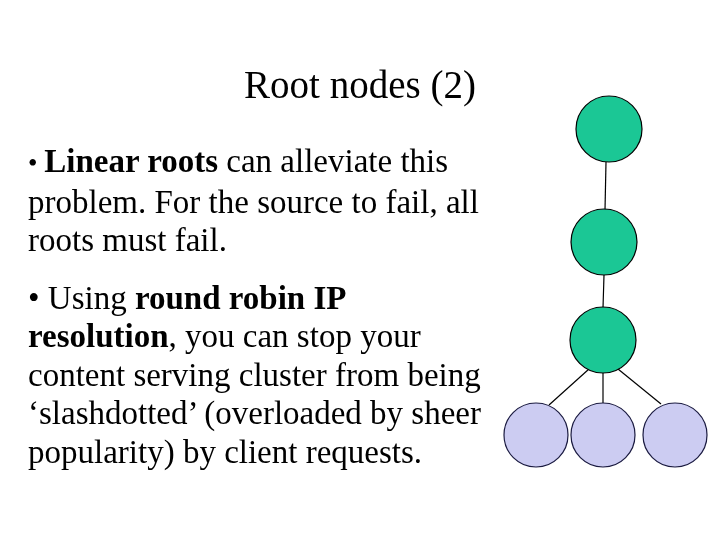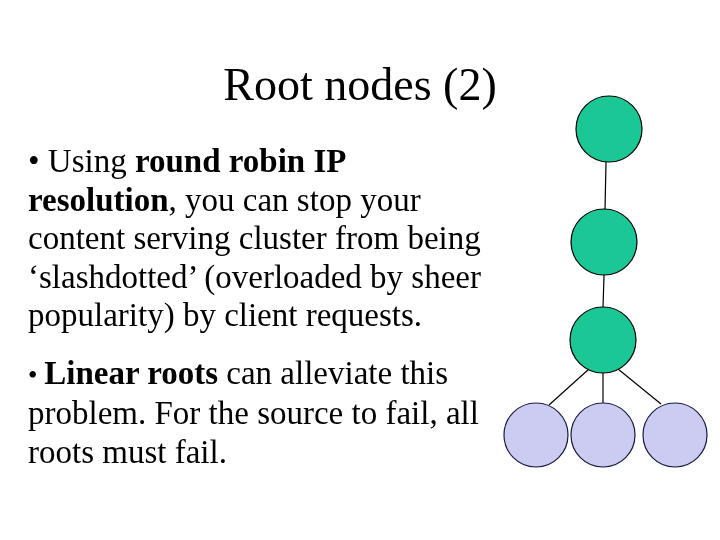--- a/index.html
+++ b/index.html
@@ -12,21 +12,21 @@
     font-family: "Liberation Serif", serif;
     color: #000000;
   }
   .slide-title {
     position: absolute;
     top: 62px;
     left: 0;
     width: 720px;
     margin: 0;
     text-align: center;
-    font-size: 46px;
+    font-size: 39px;
     font-weight: normal;
     line-height: 46px;
     letter-spacing: 0;
   }
   .body-text {
     position: absolute;
     left: 28px;
     top: 142px;
     width: 486px;
     font-size: 33px;
@@ -48,31 +48,31 @@
 </head>
 <body>
 
 <div class="slide">
 
   <h1 class="slide-title">Root nodes (2)</h1>
 
   <div class="body-text">
 
     <div class="para">
+      <div class="line"><span class="bullet-sm">• </span><span class="b">Linear roots</span><span> can alleviate this</span></div>
+      <div class="line"><span>problem. For the source to fail, all</span></div>
+      <div class="line"><span>roots must fail.</span></div>
+    </div>
+
+    <div class="para">
       <div class="line"><span>• Using </span><span class="b">round robin IP</span></div>
       <div class="line"><span class="b">resolution</span><span>, you can stop your</span></div>
       <div class="line"><span>content serving cluster from being</span></div>
       <div class="line"><span>‘slashdotted’ (overloaded by sheer</span></div>
       <div class="line"><span>popularity) by client requests.</span></div>
-    </div>
-
-    <div class="para">
-      <div class="line"><span class="bullet-sm">• </span><span class="b">Linear roots</span><span> can alleviate this</span></div>
-      <div class="line"><span>problem. For the source to fail, all</span></div>
-      <div class="line"><span>roots must fail.</span></div>
     </div>
 
   </div>
 
   <svg class="diagram-svg" viewBox="0 0 720 540" xmlns="http://www.w3.org/2000/svg">
       <line x1="606" y1="162" x2="605" y2="210" stroke="#000000" stroke-width="1.2"></line>
       <line x1="604" y1="275" x2="603" y2="308" stroke="#000000" stroke-width="1.2"></line>
       <line x1="589" y1="369" x2="549" y2="405" stroke="#000000" stroke-width="1.2"></line>
       <line x1="603" y1="373" x2="603" y2="403" stroke="#000000" stroke-width="1.2"></line>
       <line x1="618" y1="369" x2="661" y2="404" stroke="#000000" stroke-width="1.2"></line>

